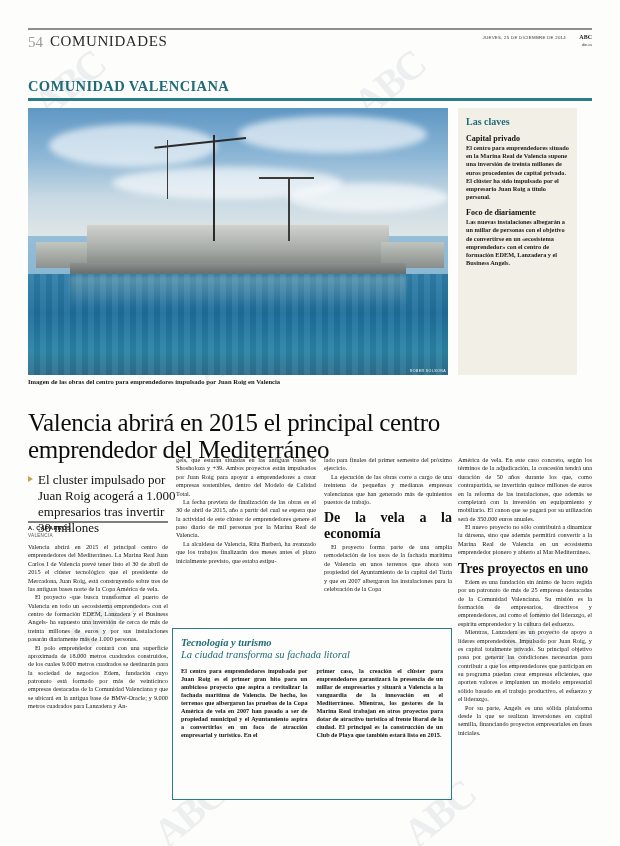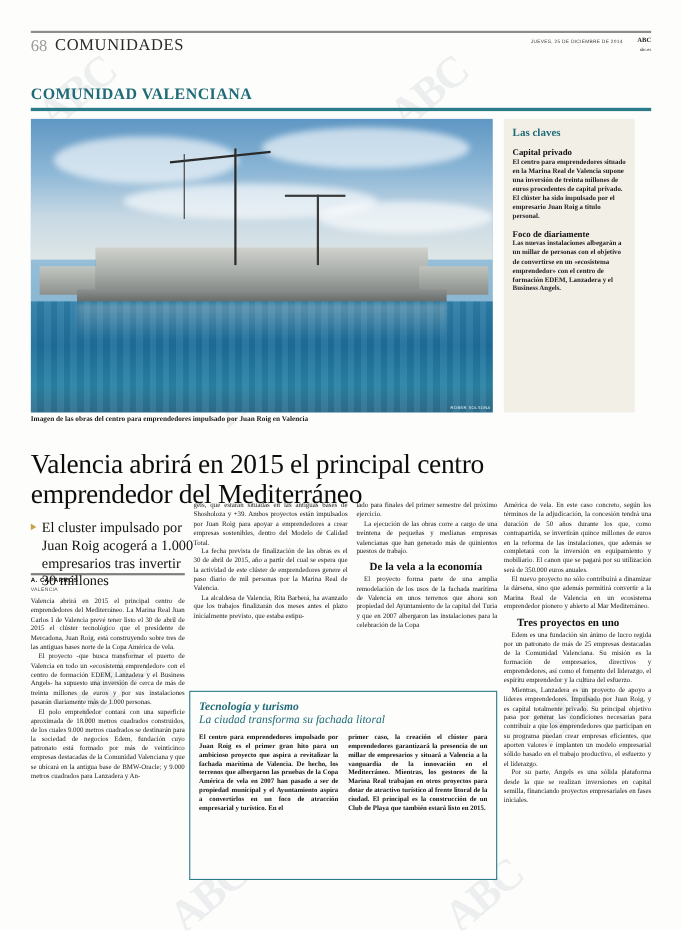--- a/index.html
+++ b/index.html
@@ -288,24 +288,24 @@
     font-size: 6.25px;
     line-height: 1.34;
     color: #151515;
     text-align: justify;
     hyphens: auto;
   }
   .col p { margin: 0; text-indent: 7px; }
   .col p.first { text-indent: 0; }
   .sub-h {
     font-family: "Liberation Serif", serif;
-    font-size: 10px;
+    font-size: 14px;
     font-weight: 700;
     color: #111;
-    margin: 4px 0 2px 12px;
+    margin: 4px 0 2px 0;
     text-indent: 0 !important;
     line-height: 1.1;
   }
 
   #col1 { left: 28px;  top: 543px; width: 140px; }
   #col2 { left: 176px; top: 456px; width: 140px; }
   #col3 { left: 324px; top: 456px; width: 128px; }
   #col4 { left: 458px; top: 456px; width: 134px; }
 
   
@@ -359,21 +359,21 @@
   <div class="wm" style="left:350px; top:60px;">ABC</div>
   <div class="wm" style="left:500px; top:300px;">ABC</div>
   <div class="wm" style="left:60px; top:600px;">ABC</div>
   <div class="wm" style="left:300px; top:640px;">ABC</div>
   <div class="wm" style="left:480px; top:620px;">ABC</div>
   <div class="wm" style="left:150px; top:790px;">ABC</div>
   <div class="wm" style="left:400px; top:790px;">ABC</div>
 
   <div class="masthead">
     <div class="masthead-rule"></div>
-    <div class="folio">68</div>
+    <div class="folio">54</div>
     <div class="section-name">COMUNIDADES</div>
     <div class="dateline">JUEVES, 25 DE DICIEMBRE DE 2014</div>
     <div class="brand">
       <span>ABC</span>
       <span class="url">abc.es</span>
     </div>
   </div>
 
   <div class="sec-head">COMUNIDAD VALENCIANA</div>
   <div class="sec-rule"></div>

